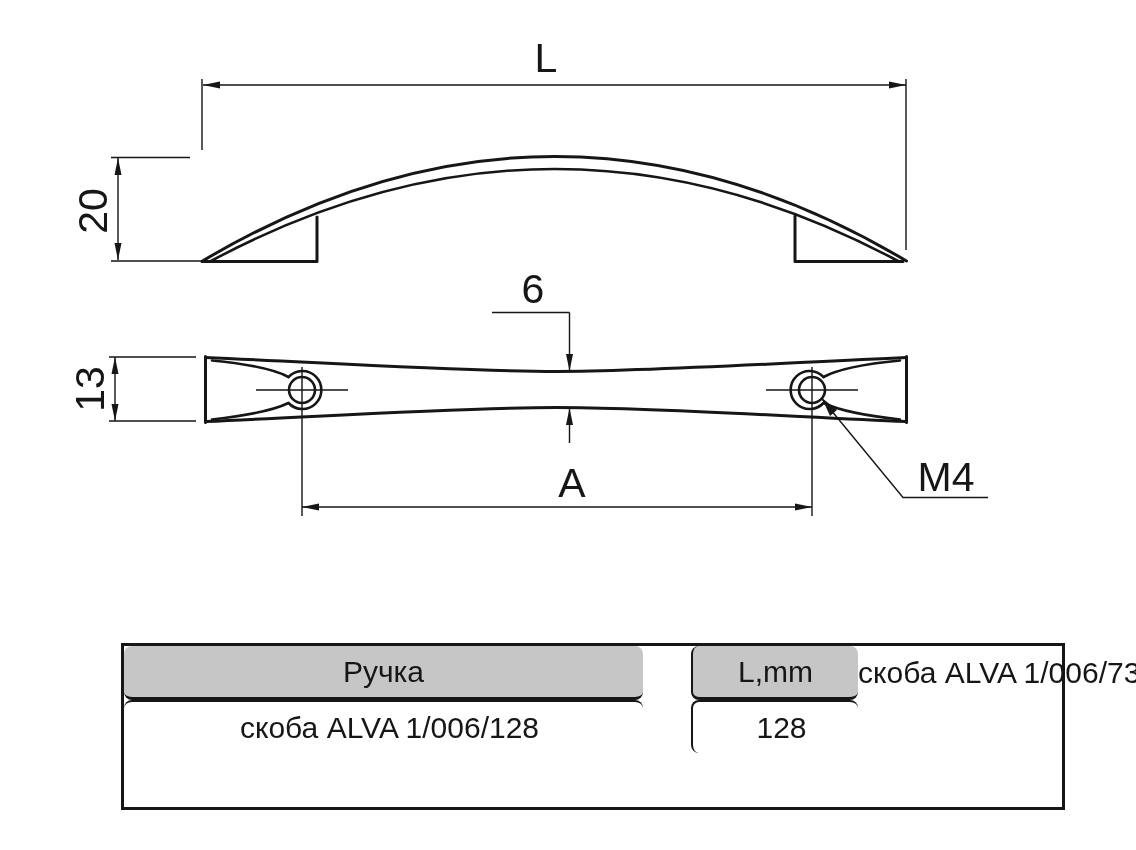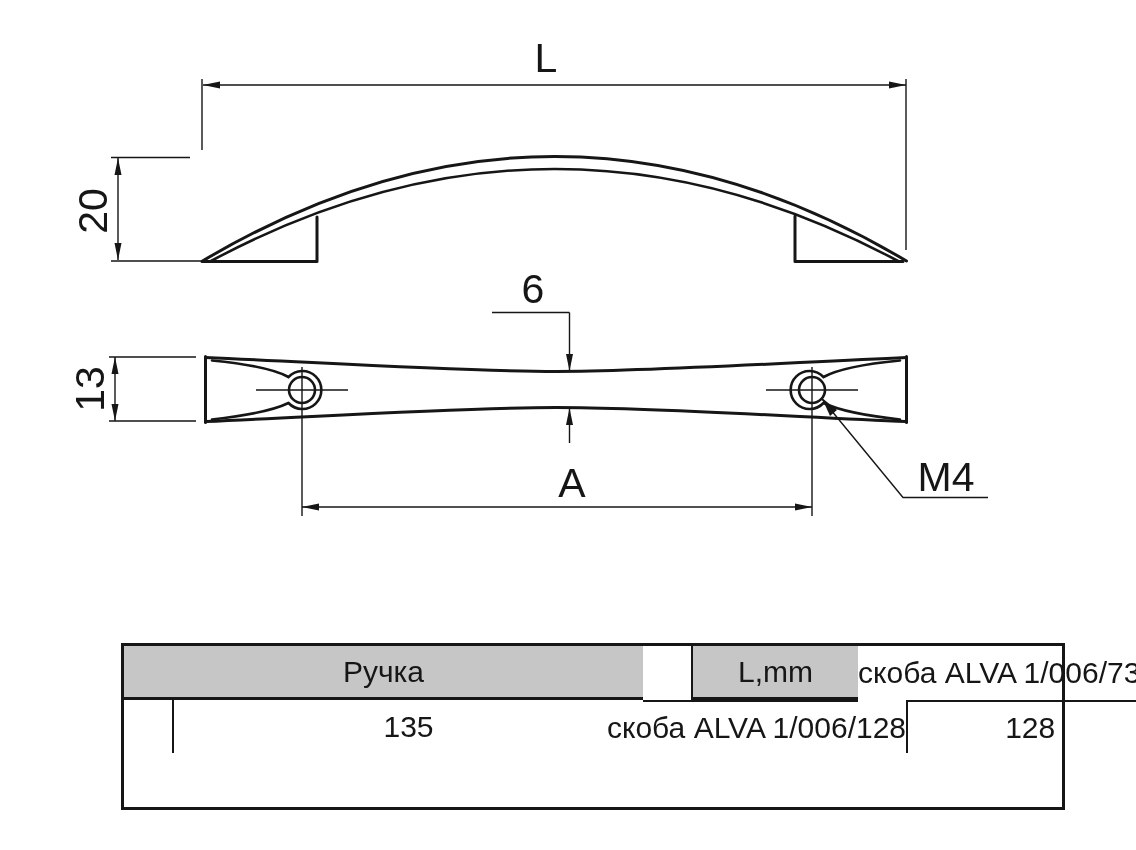--- a/index.html
+++ b/index.html
@@ -31,20 +31,21 @@
     display:grid;
     grid-template-columns:519px 215px 1fr;
     grid-template-rows:54px 53px 54px;
     background:var(--background);
     color:var(--ink);
     font-size:30px;
   }
   .cell{
     display:flex; align-items:center; justify-content:center;
     white-space:nowrap;
+    border-radius:8px;
   }
   .cell.head{ background:var(--table-header-bg); border-bottom:3px solid var(--ink); }
   .cell.c2, .cell.c3{ border-left:2.5px solid var(--ink);margin-left:48px; }
   .cell.r2{ border-top:2px solid var(--ink);padding-left:12px; }
 </style>
 </head>
 <body>
 
 <div class="sheet">
 
@@ -113,19 +114,18 @@
       <polygon class="arr" points="822,398 837,410 830,416"></polygon>
       <text class="lbl" x="946" y="491" text-anchor="middle">M4</text>
     </g>
   </svg>
 
   <div class="spec-table">
     <div class="cell head c1">Ручка</div>
     <div class="cell head c2">L,mm</div>
 
     <div class="cell r1 c1">скоба ALVA 1/006/73</div>
-    <div class="cell r1 c2">135</div>
 
     <div class="cell r2 c1">скоба ALVA 1/006/128</div>
     <div class="cell r2 c3">128</div>
   </div>
 
 </div>
 
 </body></html>

